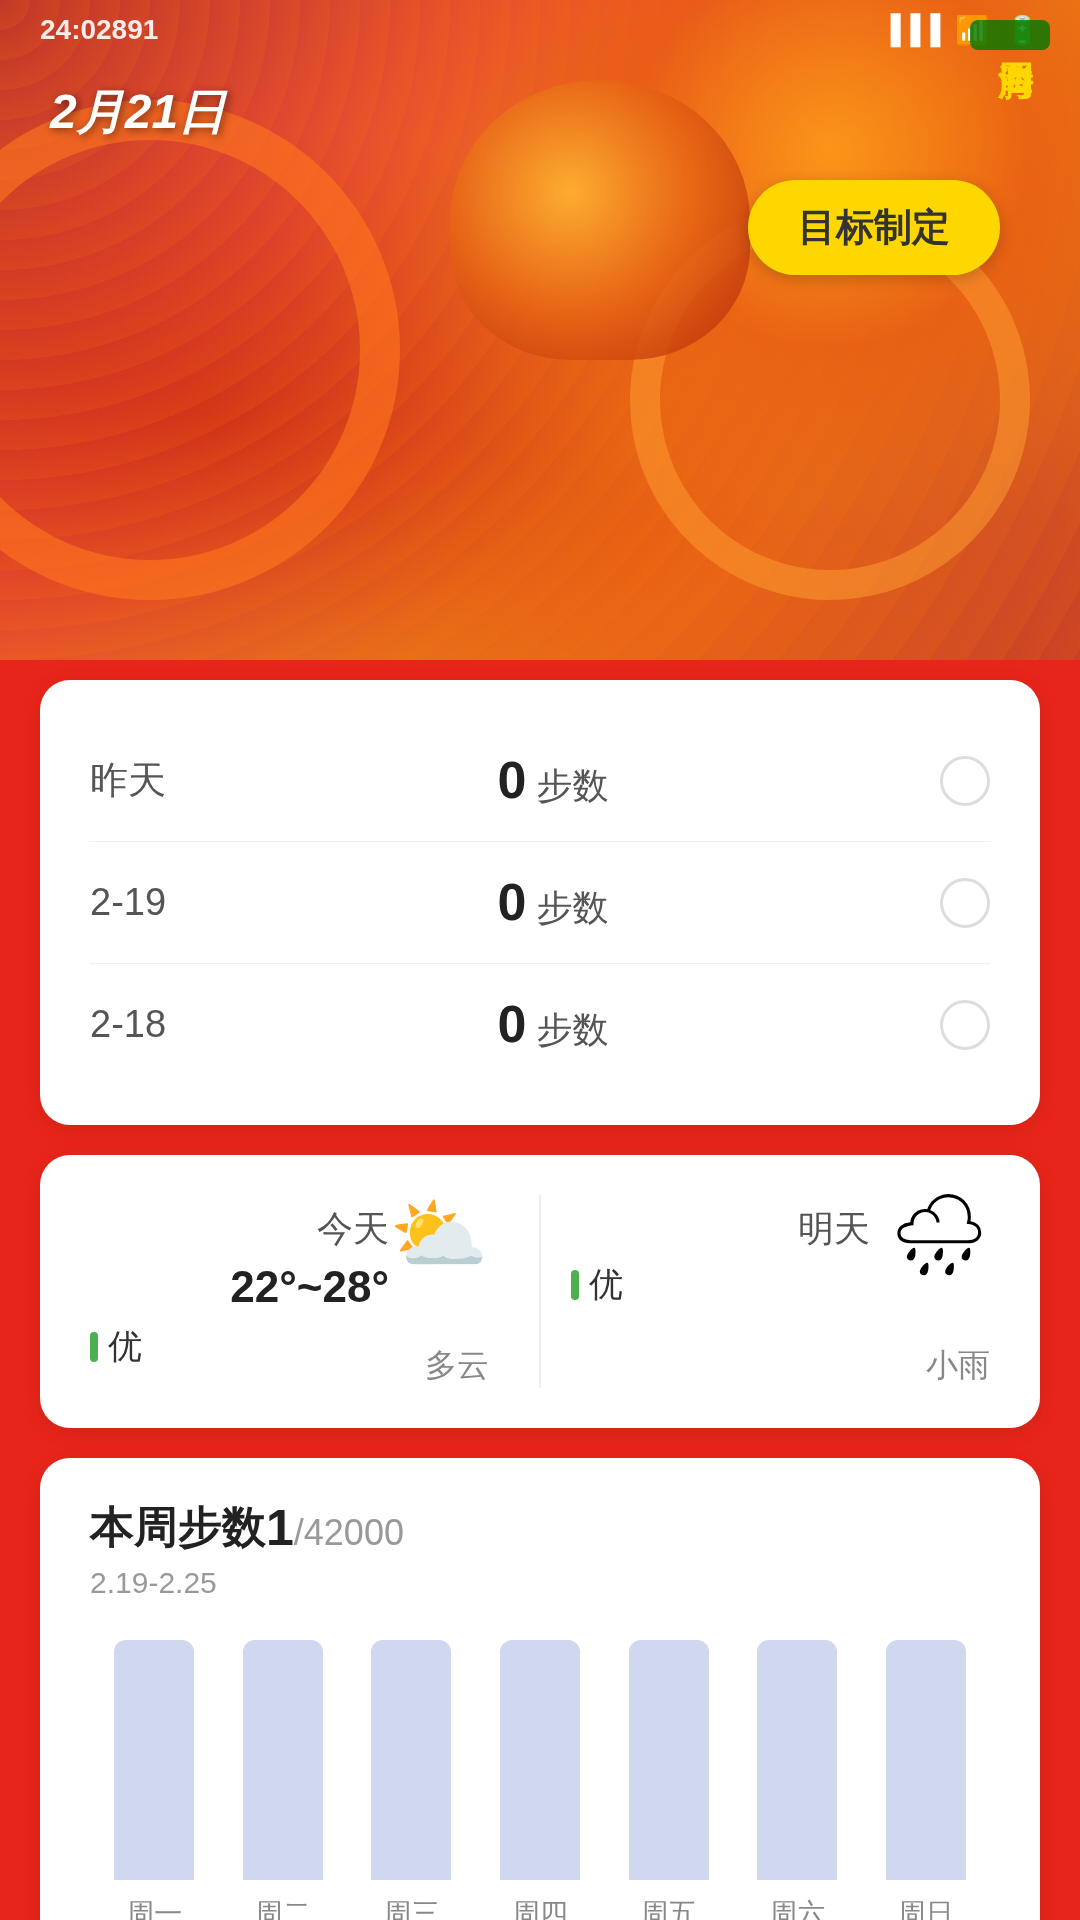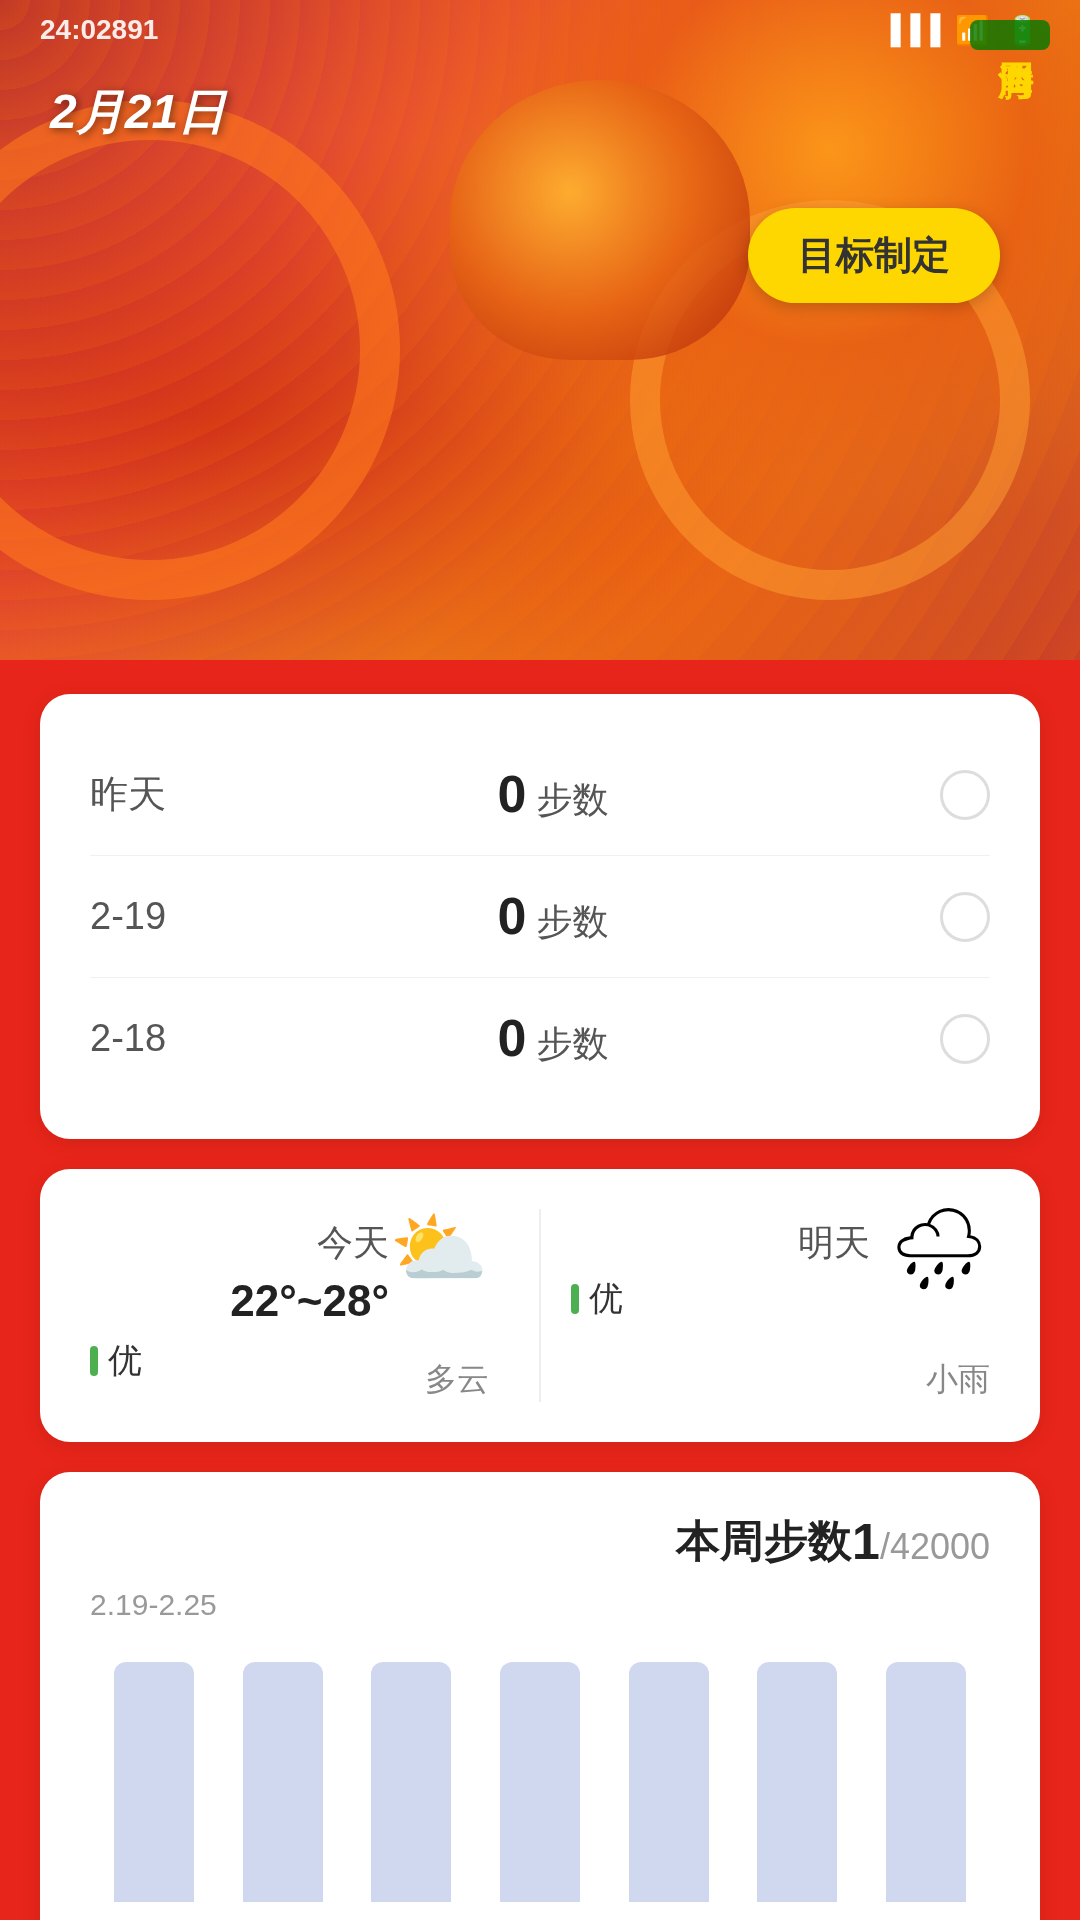--- a/index.html
+++ b/index.html
@@ -164,21 +164,20 @@
       background: #FFD700;
       color: #333;
       border: none;
       border-radius: 50px;
       padding: 22px 50px;
       font-size: 38px;
       font-weight: 700;
       cursor: pointer;
       z-index: 10;
       box-shadow: 0 4px 15px rgba(0,0,0,0.2);
-      margin-top: 28px;
     }
 
     
     .right-banner {
       position: absolute;
       top: 20px;
       right: 30px;
       width: 80px;
       background: rgba(0,120,0,0.8);
       color: #FFD700;
@@ -192,21 +191,21 @@
     }
 
     
     .content-area {
       position: absolute;
       top: 660px;
       left: 0;
       right: 0;
       bottom: 0;
       background: #e8251a;
-      padding: 14px 40px 40px;
+      padding: 0 40px 40px;
       overflow: hidden;
     }
 
     
     .card {
       background: white;
       border-radius: 30px;
       padding: 40px 50px;
       margin-bottom: 30px;
       box-shadow: 0 4px 20px rgba(0,0,0,0.1);
@@ -317,23 +316,23 @@
       text-align: center;
     }
 
     
     .weekly-card {
       padding-bottom: 50px;
     }
 
     .weekly-header {
       display: flex;
-      justify-content: flex-end;
-      align-items: center;
-      margin-bottom: 17px;
+      justify-content: flex-start;
+      align-items: center;
+      margin-bottom: 9px;
     }
 
     .weekly-title {
       font-size: 44px;
       font-weight: 700;
       color: #222;
     }
 
     .weekly-count {
       font-size: 42px;

